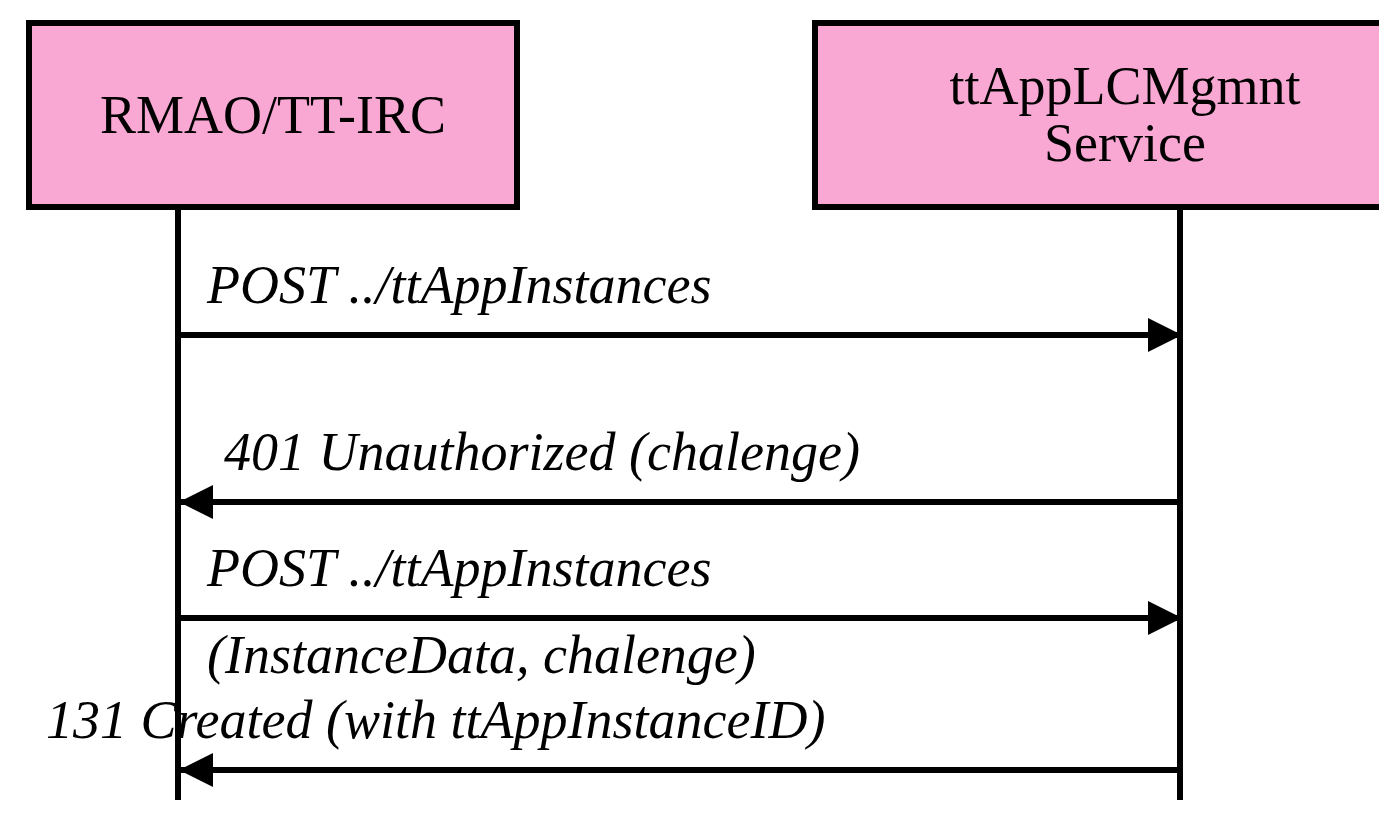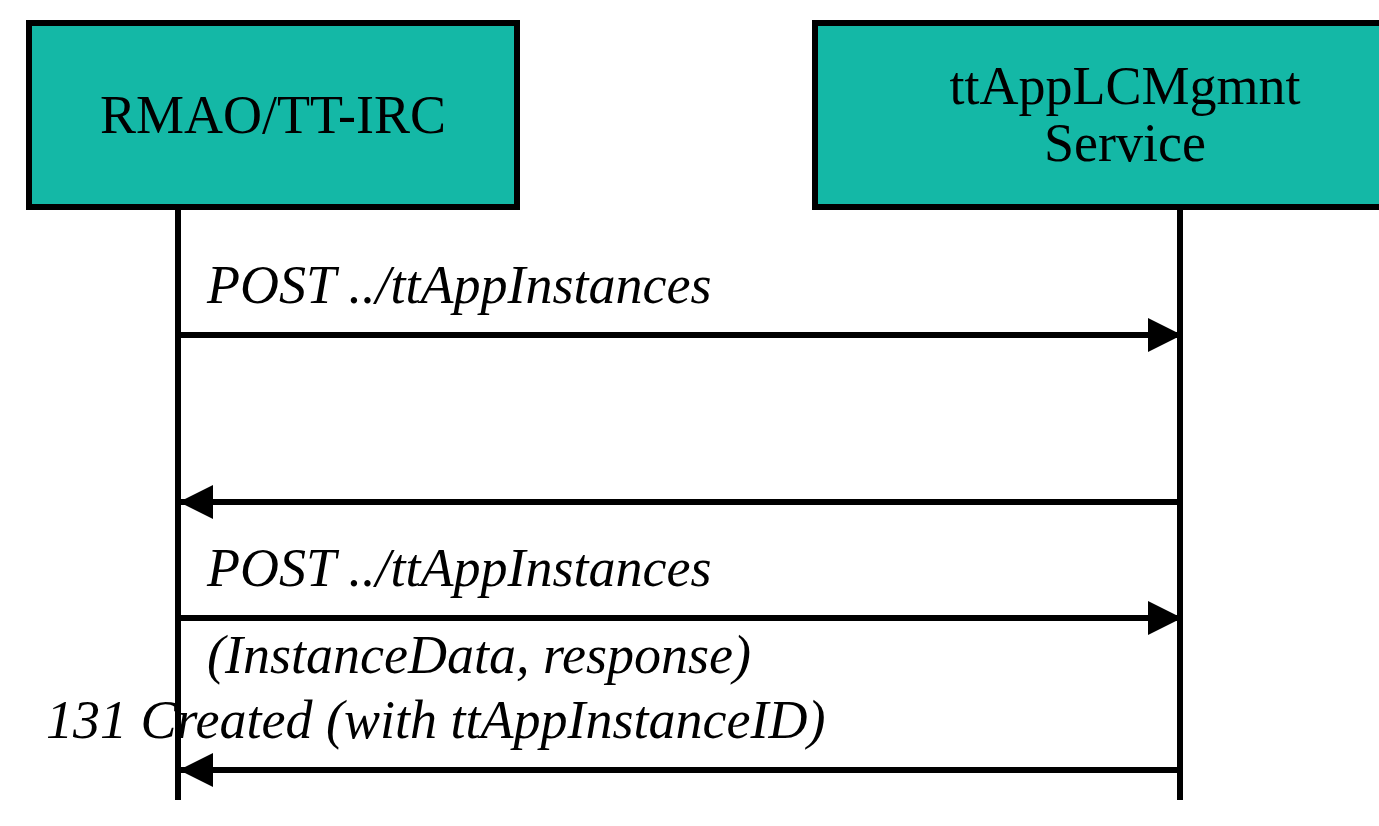--- a/index.html
+++ b/index.html
@@ -15,21 +15,21 @@
     overflow: hidden;
     font-family: "Liberation Serif", "DejaVu Serif", serif;
     color: #000000;
   }
 
   
   .participant {
     position: absolute;
     box-sizing: border-box;
     border: 6px solid #000000;
-    background: #14b8a6;
+    background: #f9a8d4;
     display: flex;
     align-items: center;
     justify-content: center;
     text-align: center;
     line-height: 1.05;
     font-size: 54px;
     letter-spacing: 0px;
   }
   .participant .ptitle {
     display: block;
@@ -131,27 +131,28 @@
   <div class="message" id="msg-0" style="left:181px; top:335px; width:999px;">
     <div class="msg-line"></div>
     <div class="arrowhead right"></div>
   </div>
   <div class="msg-label label-above" id="label-m0-top">POST ../ttAppInstances</div>
 
   <div class="message" id="msg-1" style="left:181px; top:502px; width:999px;">
     <div class="msg-line"></div>
     <div class="arrowhead left"></div>
   </div>
+  <div class="msg-label label-above" id="label-m1-top">401 Unauthorized (chalenge)</div>
 
   <div class="message" id="msg-2" style="left:181px; top:618px; width:999px;">
     <div class="msg-line"></div>
     <div class="arrowhead right"></div>
   </div>
   <div class="msg-label label-above" id="label-m2-top">POST ../ttAppInstances</div>
-  <div class="msg-label" id="label-m2-bot">(InstanceData, response)</div>
+  <div class="msg-label" id="label-m2-bot">(InstanceData, chalenge)</div>
 
   <div class="message" id="msg-3" style="left:181px; top:770px; width:999px;">
     <div class="msg-line"></div>
     <div class="arrowhead left"></div>
   </div>
   <div class="msg-label label-above" id="label-m3-top">131 Created (with ttAppInstanceID)</div>
 
 </div>
 
 </body></html>

